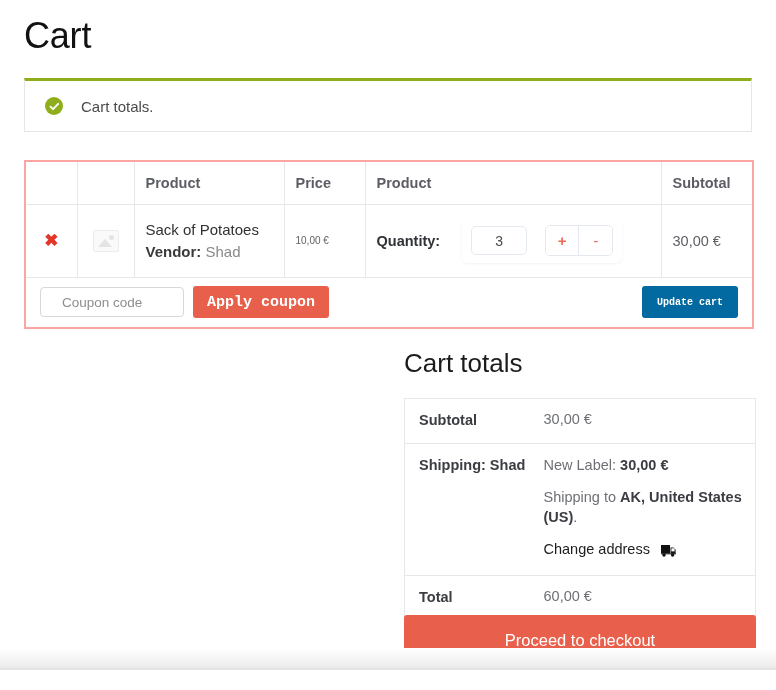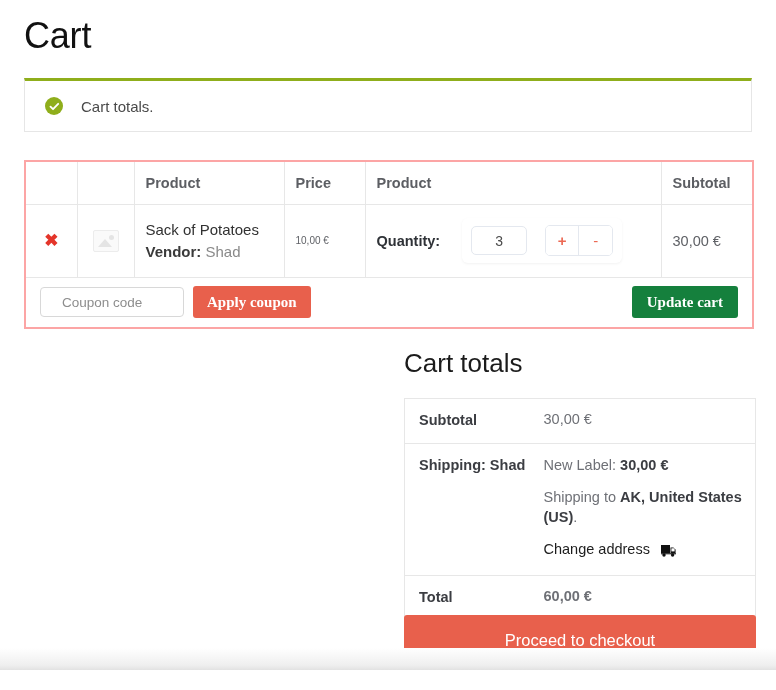--- a/index.html
+++ b/index.html
@@ -177,37 +177,37 @@
     border-radius: 4px;
     padding: 0 21px;
     font-size: 13.5px;
     color: #a16207;
     font-family: "Liberation Sans", sans-serif;
     outline: none;
   }
   .coupon-input::placeholder { color: #8d8d8d; }
   .btn {
     border: 0;
-    font-family: Liberation Serif, serif;
+    font-family: Liberation Mono, monospace;
     cursor: pointer;
     color: #ffffff;
     border-radius: 3px;
   }
   .apply-btn {
     height: 32px;
     background: #e8604c;
     font-size: 15px;
     font-weight: bold;
     padding: 0 14px;
     margin-left: 9px;
   }
   .update-btn {
     height: 32px;
-    background: #15803d;
-    font-size: 15px;
+    background: #0369a1;
+    font-size: 10px;
     font-weight: bold;
     padding: 0 15px;
   }
 
   
   .totals-heading {
     position: absolute; left: 404px; top: 348px;
     font-size: 26px; font-weight: 400; color: #1b1b1b;
   }
   .totals-table {
@@ -235,21 +235,21 @@
   .shipping-line { margin: 0 0 13px 0; line-height: 1.35; }
   .shipping-line b { color: #3b3d42; font-weight: bold; }
   .shipping-line:last-child { margin-bottom: 0; }
   .change-address {
     color: #1d1d1d; font-weight: normal; text-decoration: none;
     font-size: 14.5px; cursor: pointer;
   }
   .truck-icon {
     display: inline-block; margin-left: 7px; vertical-align: -3px;
   }
-  .total-value { color: #3b3d42; font-weight: bold; font-size: 14.5px; margin-top: 36px; }
+  .total-value { color: #3b3d42; font-weight: normal; font-size: 14.5px; margin-top: 36px; }
   .subtotal-value { color: #6e7076; }
 
   
   .checkout-btn {
     position: absolute; left: 404px; top: 615px;
     width: 352px; height: 50px;
     background: #e8604c;
     color: #ffffff;
     font-size: 16.5px;
     border: 0; border-radius: 3px;

